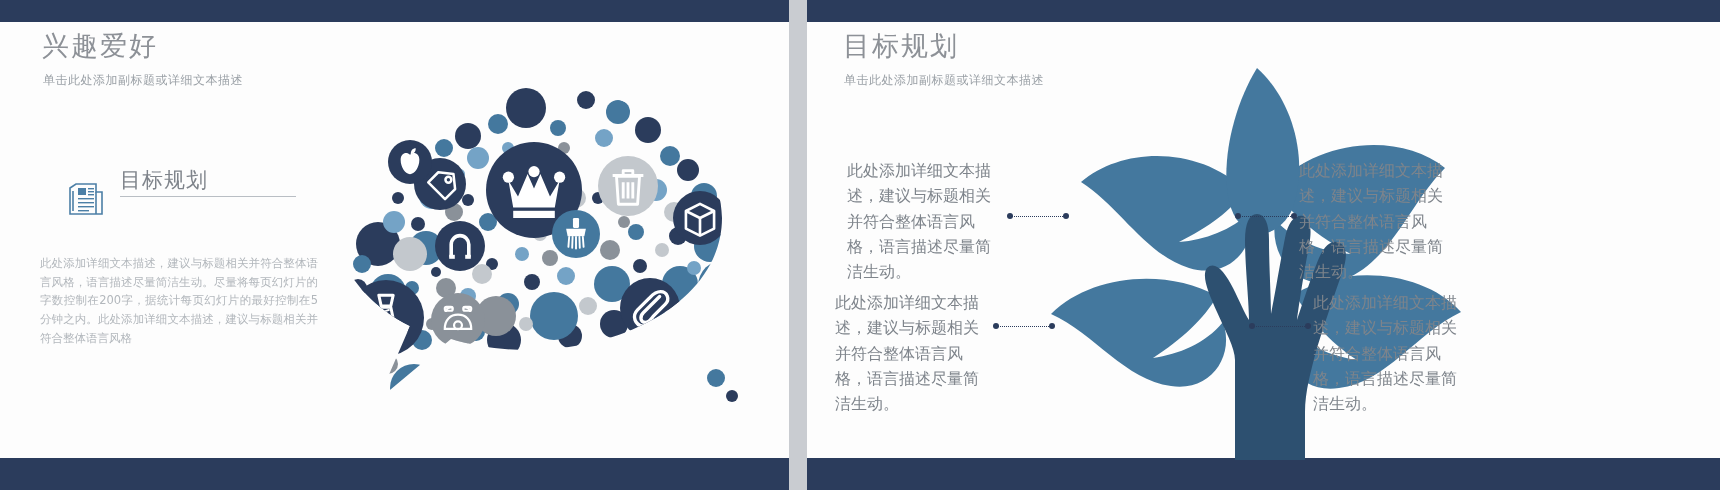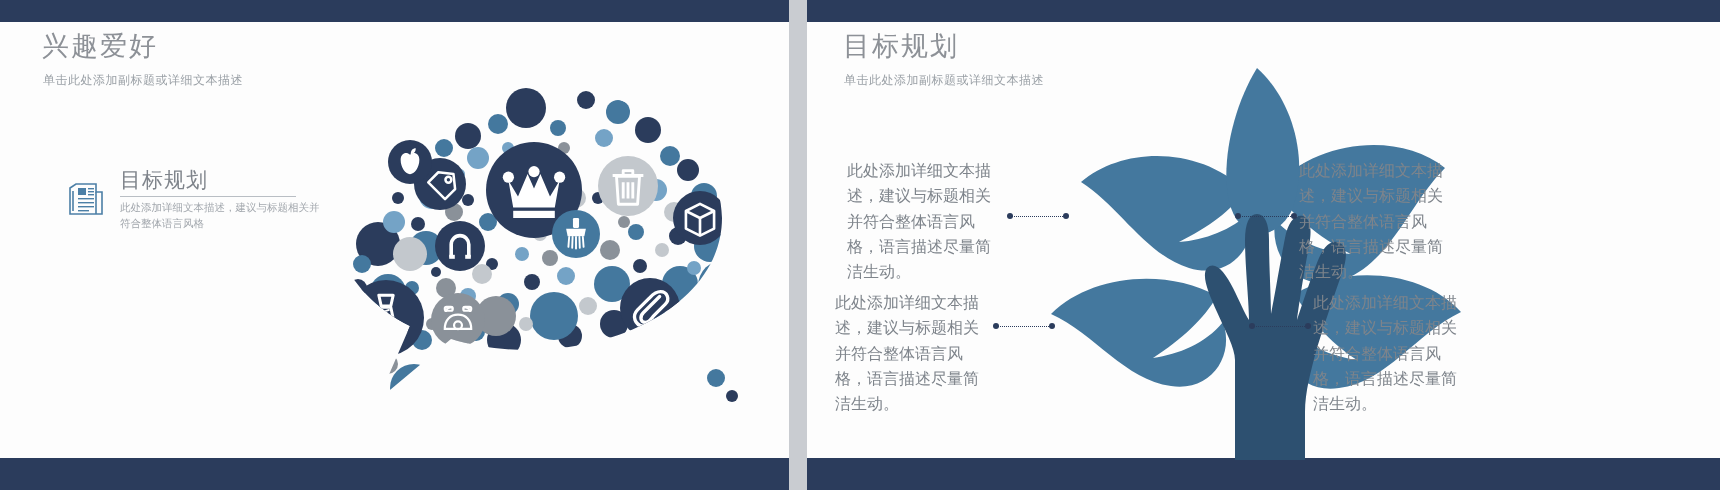--- a/index.html
+++ b/index.html
@@ -65,22 +65,22 @@
           <rect x="12" y="18" width="16" height="1.4"></rect>
           <rect x="12" y="22" width="16" height="1.4"></rect>
           <rect x="12" y="26" width="16" height="1.4"></rect>
           <rect x="12" y="30" width="11" height="1.4"></rect>
         </g>
       </svg>
     </div>
 
     <div class="sec-title">目标规划</div>
     <div class="sec-rule"></div>
-    <div class="sec-sub">此处添加详细文本描述，建议与标题相关并符合整体语言风格</div>
-
+
+    <div class="body-text">此处添加详细文本描述，建议与标题相关并符合整体语言风格，语言描述尽量简洁生动。尽量将每页幻灯片的字数控制在200字，据统计每页幻灯片的最好控制在5分钟之内。此处添加详细文本描述，建议与标题相关并符合整体语言风格</div>
 
     <div class="bubble-wrap">
       <svg viewBox="0 0 420 330" width="420" height="330">
         <defs>
           <clipPath id="bubbleClip">
             <path d="M210 6 C312 6 404 62 404 140 C404 218 312 272 210 272
                      C182 272 156 268 133 261 L60 322 L92 248
                      C44 224 16 184 16 140 C16 62 108 6 210 6 Z"></path>
           </clipPath>
 

